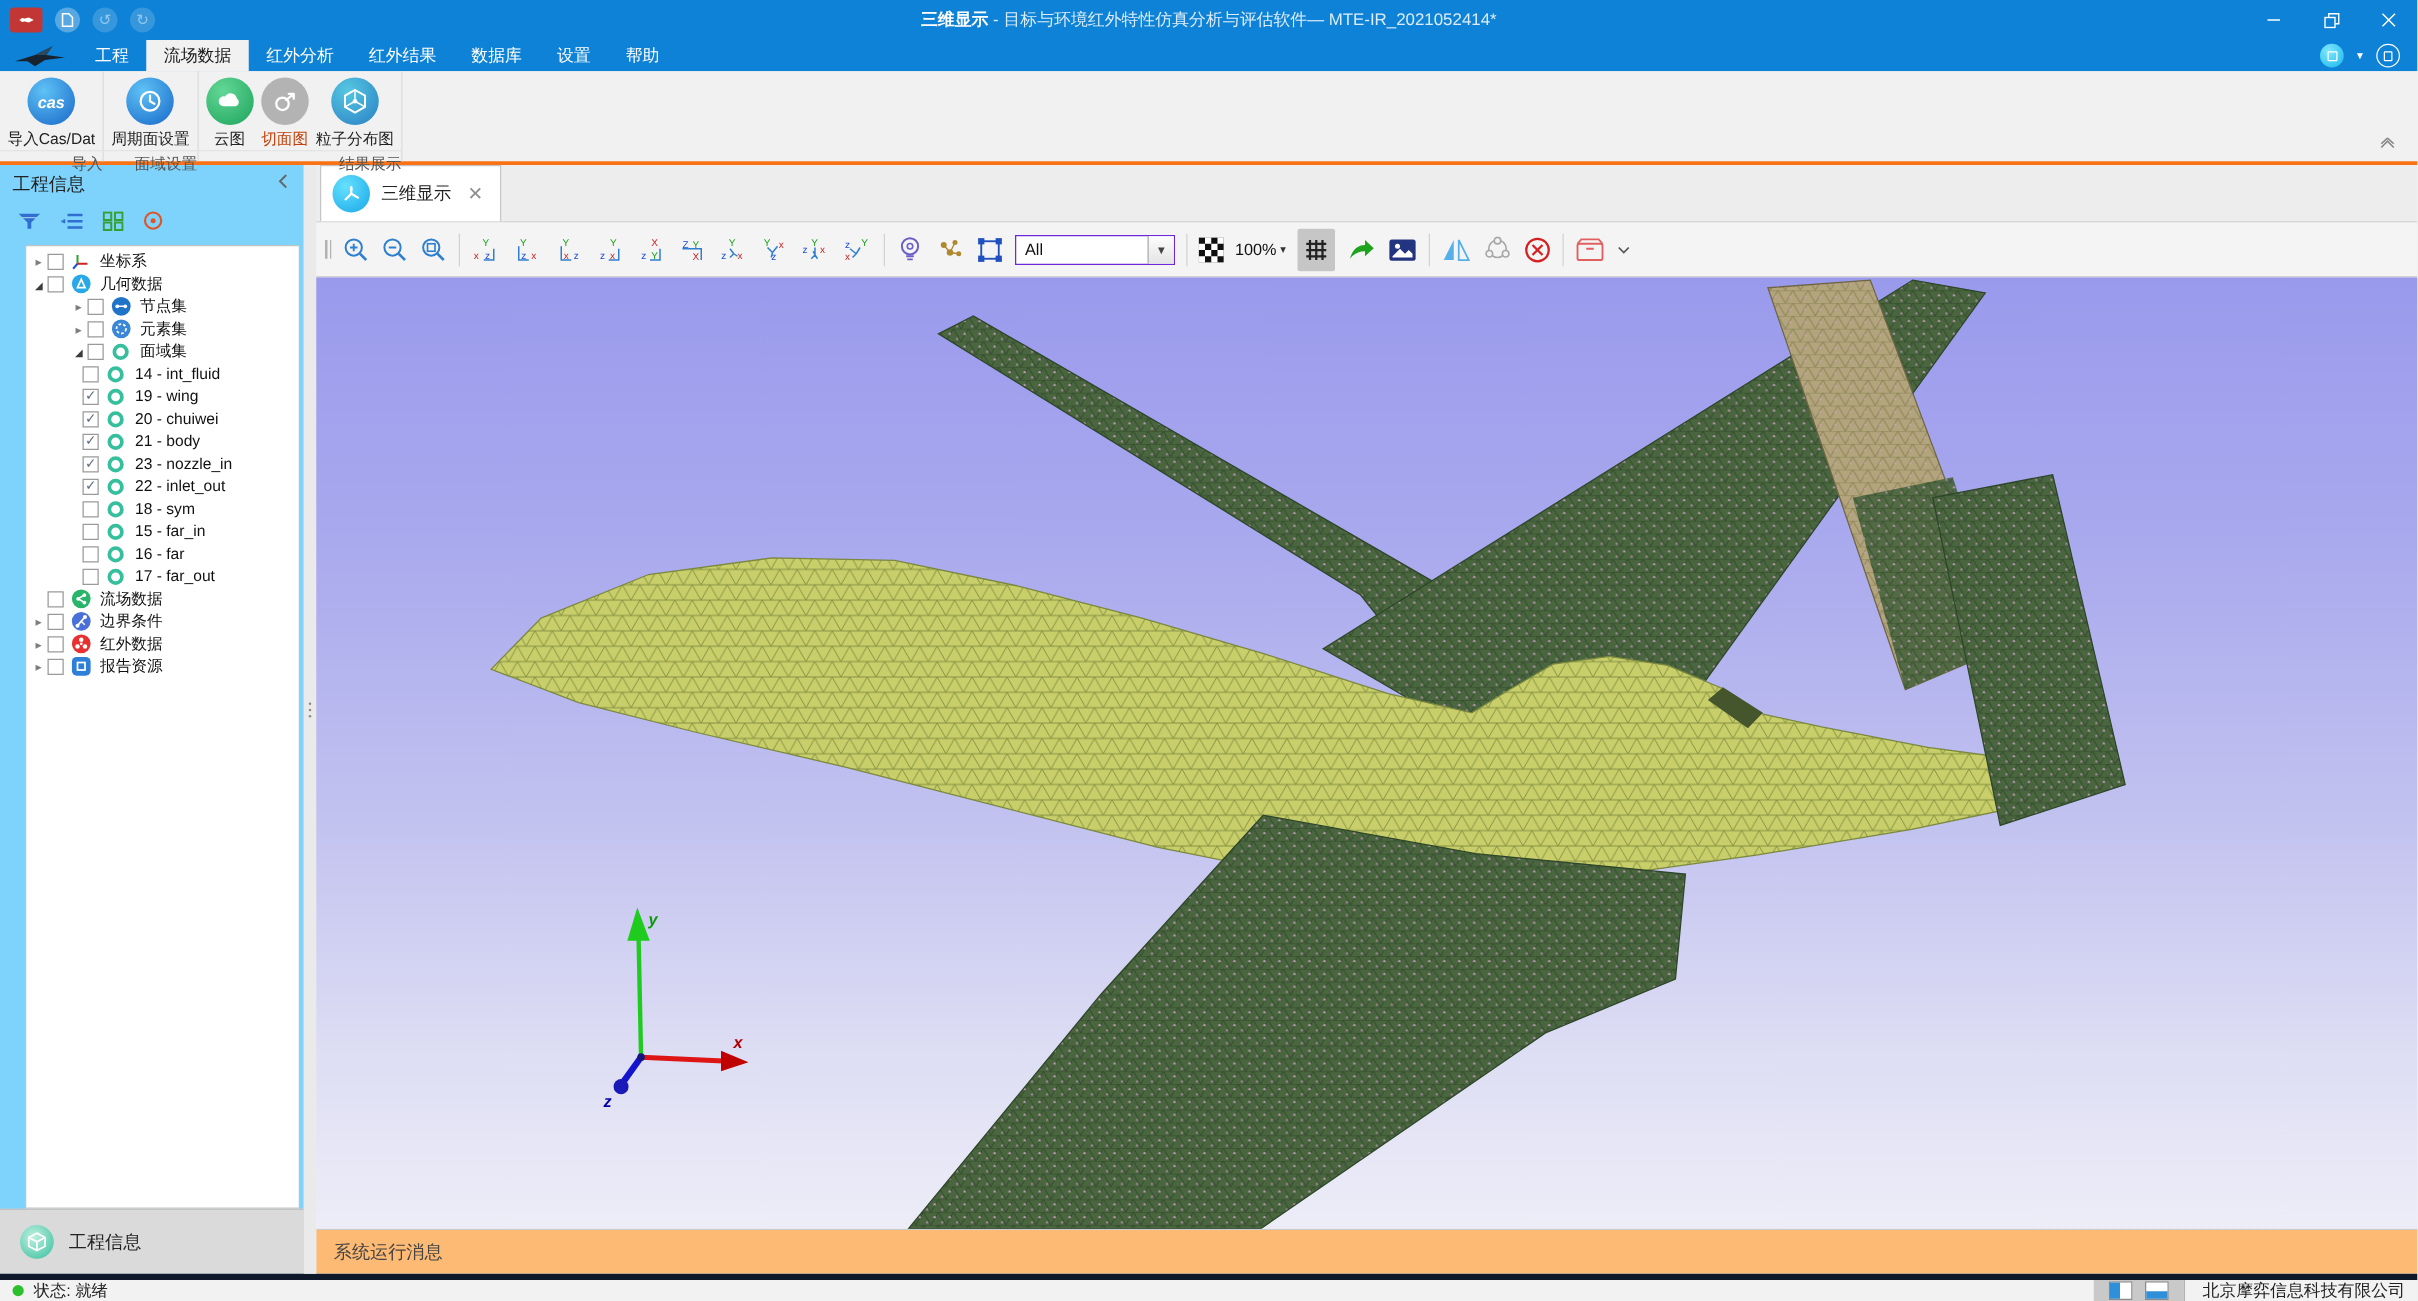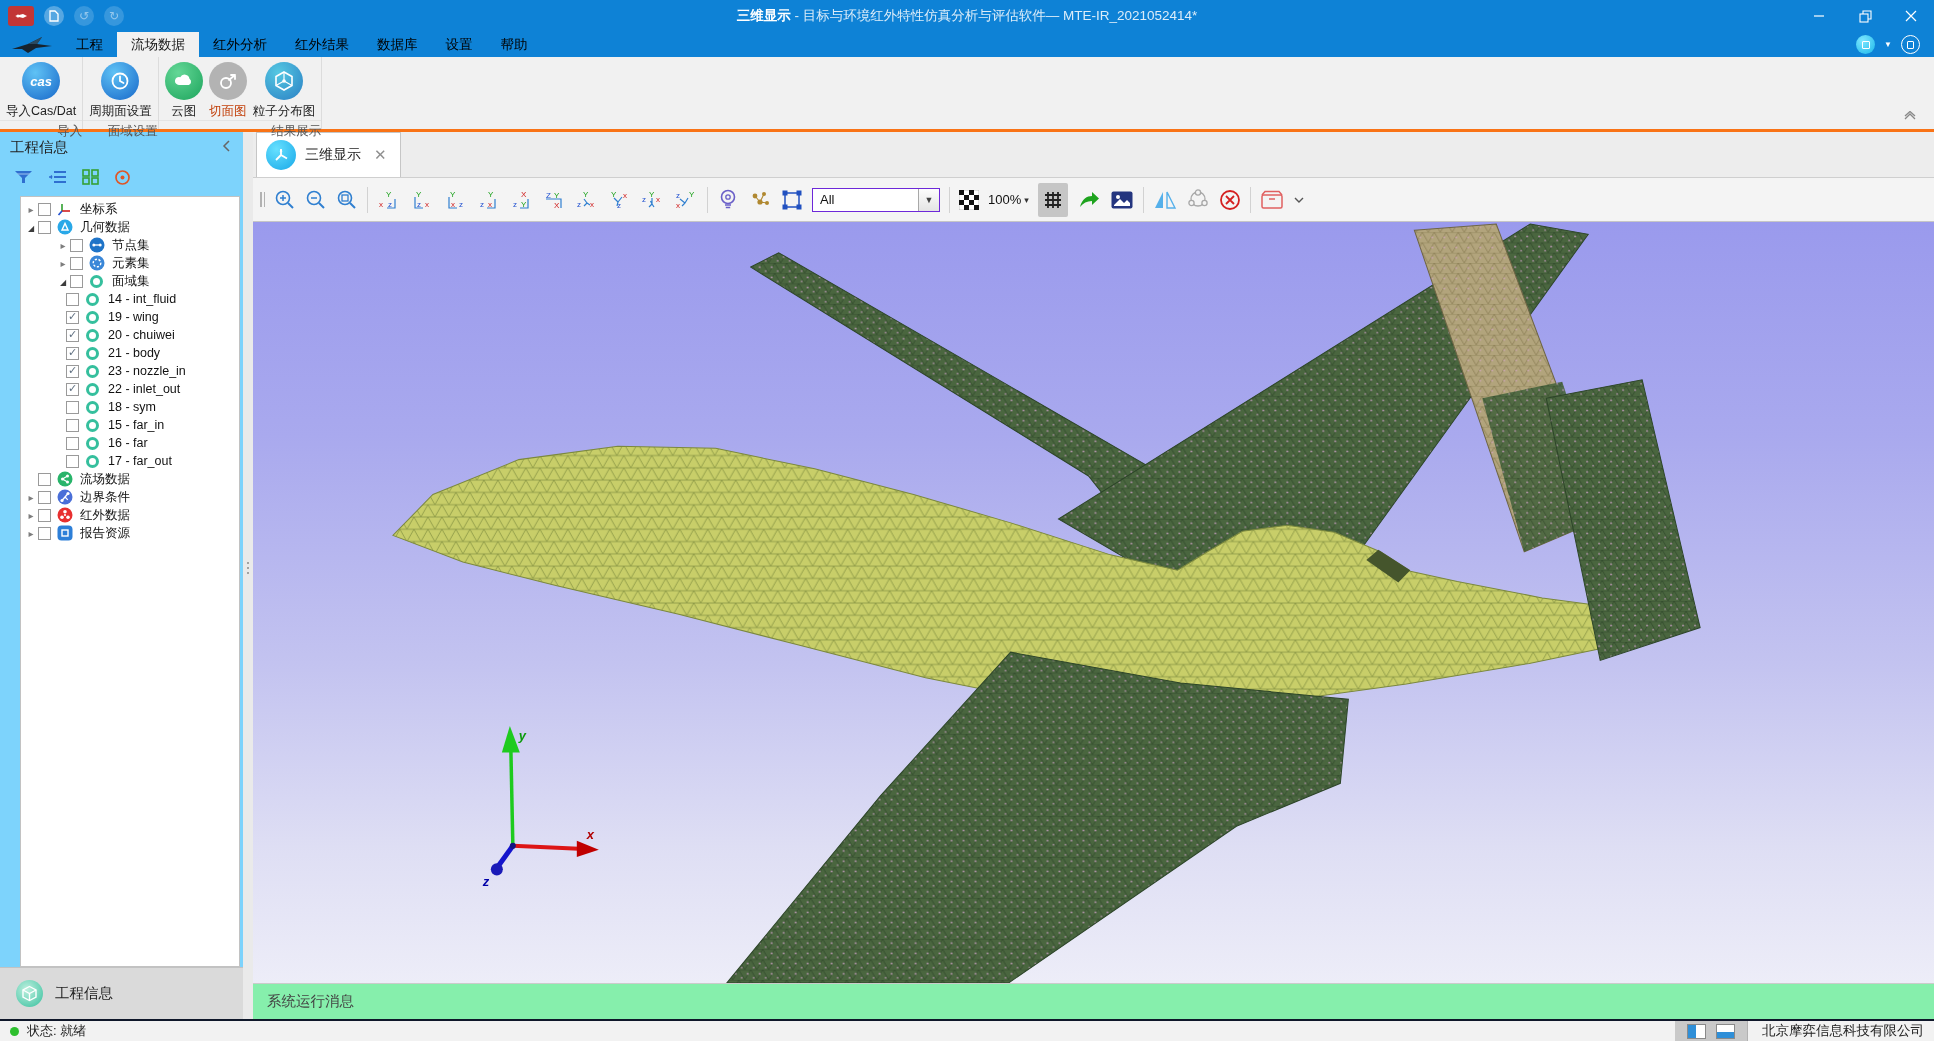--- a/index.html
+++ b/index.html
@@ -14,21 +14,21 @@
 .tb-circle{width:20px;height:20px;border-radius:50%;background:rgba(255,255,255,.30);display:flex;align-items:center;justify-content:center;color:#fff;font-size:12px}
 .tb-circle.dim{opacity:.55}
 .tb-title{position:absolute;left:0;right:0;text-align:center;font-size:13.5px;color:rgba(255,255,255,.85)}
 .tb-title b{color:#fff;font-weight:bold}
 .tb-controls{margin-left:auto;display:flex;z-index:2}
 .tb-win{width:46px;height:30px;display:flex;align-items:center;justify-content:center}
 
 
 .menubar{height:25px;background:#0e82d6;display:flex;align-items:flex-end;flex:0 0 auto}
 .mb-logo{width:62px;display:flex;align-items:center;justify-content:center;height:25px}
-.mtab{padding:0 14px;height:25px;line-height:25px;color:#000000;font-size:13.5px}
+.mtab{padding:0 14px;height:25px;line-height:25px;color:#ffffff;font-size:13.5px}
 .mtab.active{background:#f1f1f1;color:#1a1a1a}
 .mb-right{margin-left:auto;display:flex;align-items:center;gap:9px;padding-right:14px;height:25px}
 .mb-cyan{width:19px;height:19px;border-radius:50%;background:radial-gradient(circle at 35% 30%,#7fe7ff,#19b7ea);display:flex;align-items:center;justify-content:center}
 .mb-cyan i{display:block;width:8px;height:8px;border:1.6px solid #fff;border-radius:1px}
 .mb-caret{color:#fff;font-size:8px}
 .mb-book{width:19px;height:19px;border-radius:50%;border:1.5px solid #fff;display:flex;align-items:center;justify-content:center}
 .mb-book i{display:block;width:7px;height:8px;border:1.4px solid #fff;border-radius:1px}
 
 
 .ribbon{height:75px;background:#f1f1f1;border-bottom:3px solid #f97316;display:flex;position:relative;flex:0 0 auto}
@@ -84,23 +84,23 @@
 .combo{width:128px;height:24px;background:#fff;border:1px solid #6d28d9;display:flex;align-items:center;font-size:13px;padding-left:7px;color:#111;flex:0 0 auto}
 .combo-btn{margin-left:auto;width:21px;height:22px;background:linear-gradient(#fdfdfd,#e4e4e4);border-left:1px solid #a8a8a8;display:flex;align-items:center;justify-content:center;color:#444;font-size:9px}
 .zoomlbl{font-size:13px;color:#111;display:flex;align-items:center;gap:3px}
 .zoomlbl::after{content:"▾";font-size:9px;color:#333}
 .grid-btn{width:30px;height:34px;background:#c6c6c6;border-radius:2px;display:flex;align-items:center;justify-content:center;flex:0 0 auto}
 
 .canvas{flex:1;position:relative;min-height:0;background:linear-gradient(180deg,#9a9aed 0%,#a9a9ee 28%,#c3c3f0 58%,#dedef4 82%,#ededf8 100%)}
 .canvas svg{position:absolute;inset:0;width:100%;height:100%}
 .ax{font-size:13px;font-style:italic;font-weight:bold}
 
-.msgbar{height:36px;background:#86efac;border-top:1px solid #cbcbcb;display:flex;align-items:center;padding-left:14px;font-size:14.5px;color:#444;flex:0 0 auto}
-
-.statusbar{height:22px;background:#f2f2f2;border-top:2px solid #0f172a;display:flex;align-items:center;font-size:13px;color:#222;padding-left:10px;flex:0 0 auto}
+.msgbar{height:36px;background:#fdba74;border-top:1px solid #cbcbcb;display:flex;align-items:center;padding-left:14px;font-size:14.5px;color:#444;flex:0 0 auto}
+
+.statusbar{height:22px;background:#f2f2f2;border-top:5px solid #0f172a;display:flex;align-items:center;font-size:13px;color:#222;padding-left:10px;flex:0 0 auto}
 .sb-dot{width:9px;height:9px;border-radius:50%;background:#2ebf2e;margin-right:8px}
 .sb-right{margin-left:auto;display:flex;align-items:stretch;height:100%}
 .sb-toggles{background:#c9c9c9;display:flex;align-items:center;gap:10px;padding:0 12px}
 .sb-company{display:flex;align-items:center;padding:0 10px 0 14px;border-left:1px solid #b2b2b2;font-size:13.5px;color:#222}
 </style>
 </head>
 <body>
 
 <div class="app">
 

